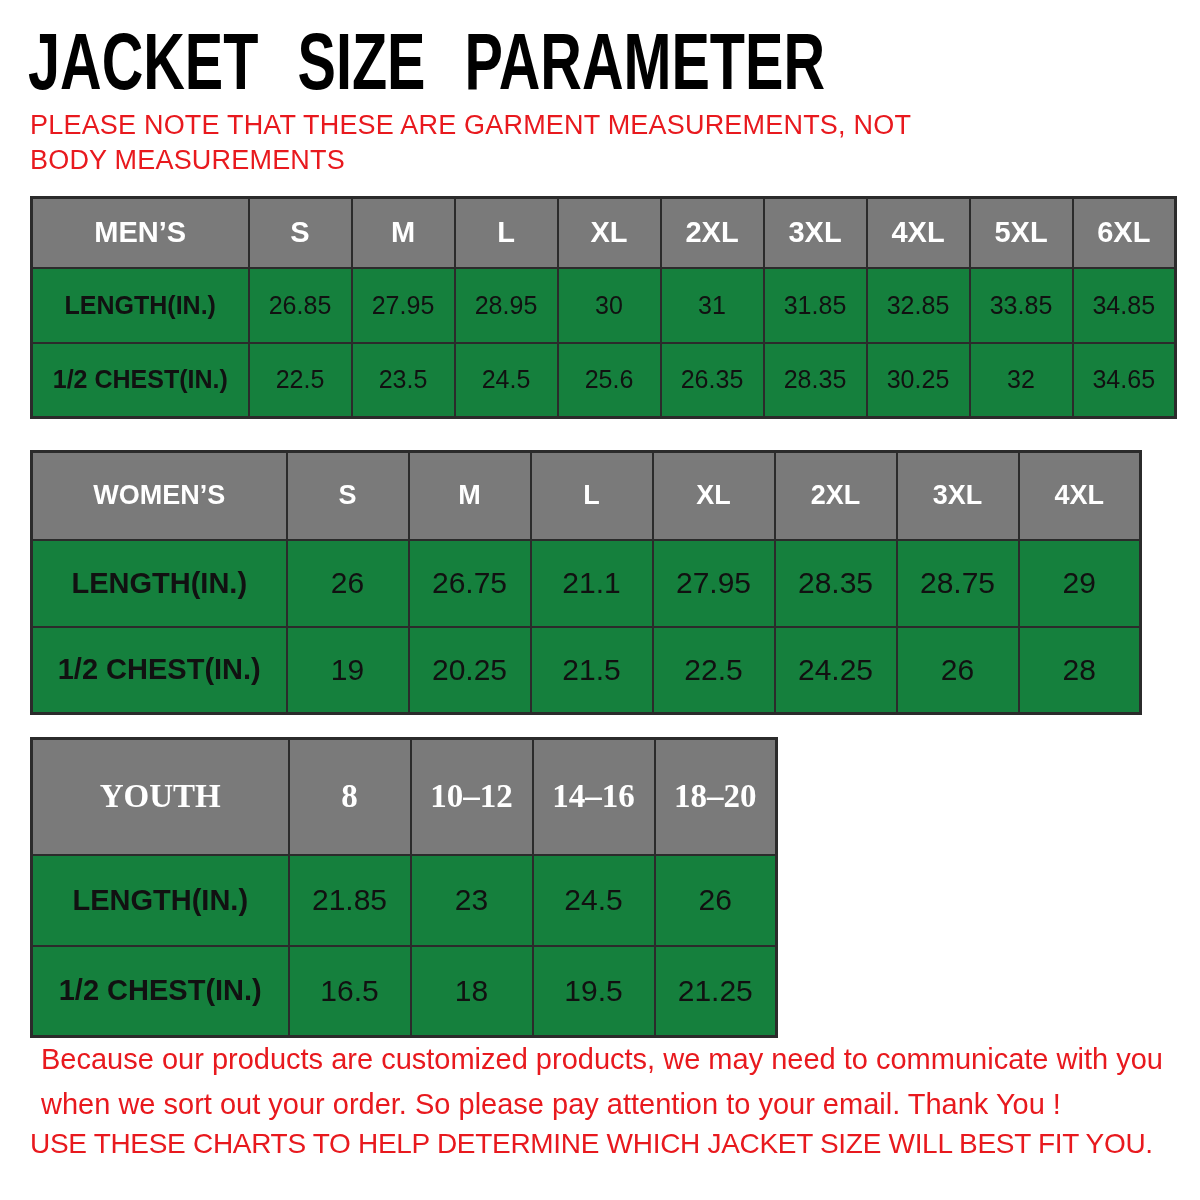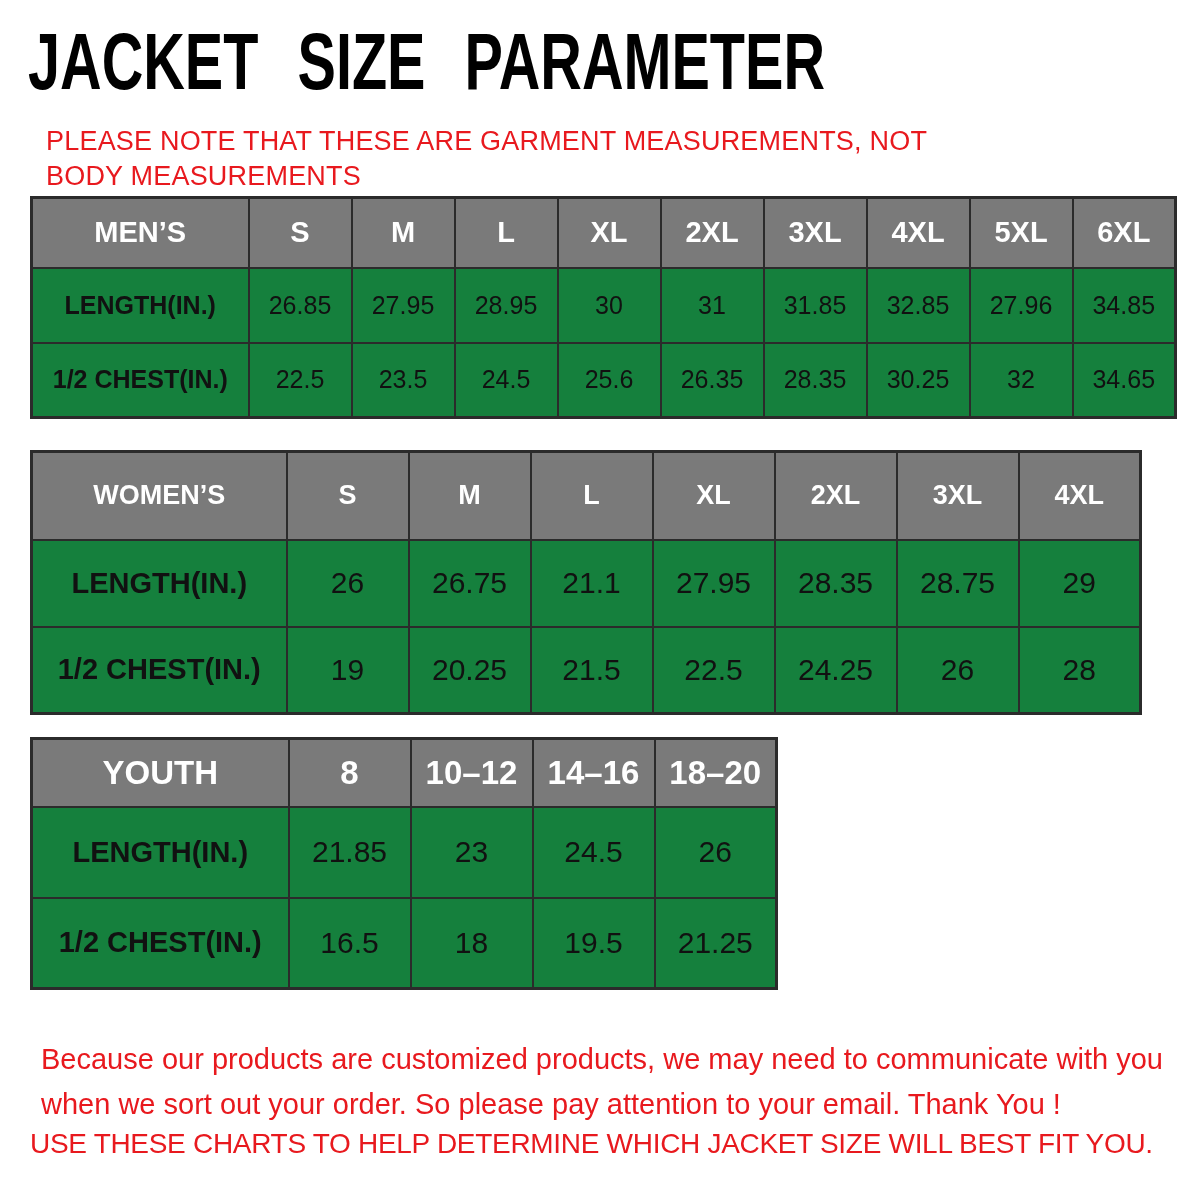--- a/index.html
+++ b/index.html
@@ -19,21 +19,21 @@
   .page{position:relative;width:1200px;height:1200px;overflow:hidden;}
 
   .title{
     position:absolute;left:28px;top:22px;margin:0;
     font-size:80px;font-weight:bold;line-height:1.0;
     letter-spacing:0px;word-spacing:32px;white-space:nowrap;
     transform:scaleX(0.72);transform-origin:left top;
     color:#000000;
   }
   .note{
-    position:absolute;left:30px;top:108px;margin:16px;
+    position:absolute;left:30px;top:108px;margin:0;
     max-width:935px;
     font-size:27px;line-height:1.3;letter-spacing:0.2px;
     color:var(--accent_red);
   }
 
   table.size-table{
     position:absolute;
     border-collapse:collapse;table-layout:fixed;
     border:3px solid var(--border_dark);
   }
@@ -58,21 +58,21 @@
   .mens td.row-label{font-size:25px;}
 
   .womens{left:30px;top:450px;}
   .womens thead tr{height:88px;}
   .womens tbody tr{height:87px;}
   .womens th{font-size:27px;}
   .womens td{font-size:30px;}
   .womens td.row-label{font-size:29px;}
 
   .youth{left:30px;top:737px;}
-  .youth thead tr{height:68px;}
+  .youth thead tr{height:116px;font-family:Liberation Serif, serif;}
   .youth tbody tr{height:91px;}
   .youth th{font-size:33px;}
   .youth td{font-size:30px;}
   .youth td.row-label{font-size:29px;}
 
   .footer-paragraph{
     position:absolute;left:30px;top:1026px;margin:11px;
     max-width:1165px;
     font-size:29px;line-height:1.55;
     color:var(--accent_red);
@@ -123,21 +123,21 @@
     <tbody>
       <tr>
         <td class="row-label">LENGTH(IN.)</td>
         <td>26.85</td>
         <td>27.95</td>
         <td>28.95</td>
         <td>30</td>
         <td>31</td>
         <td>31.85</td>
         <td>32.85</td>
-        <td>27.96</td>
+        <td>33.85</td>
         <td>34.85</td>
       </tr>
       <tr>
         <td class="row-label">1/2 CHEST(IN.)</td>
         <td>22.5</td>
         <td>23.5</td>
         <td>24.5</td>
         <td>25.6</td>
         <td>26.35</td>
         <td>28.35</td>

